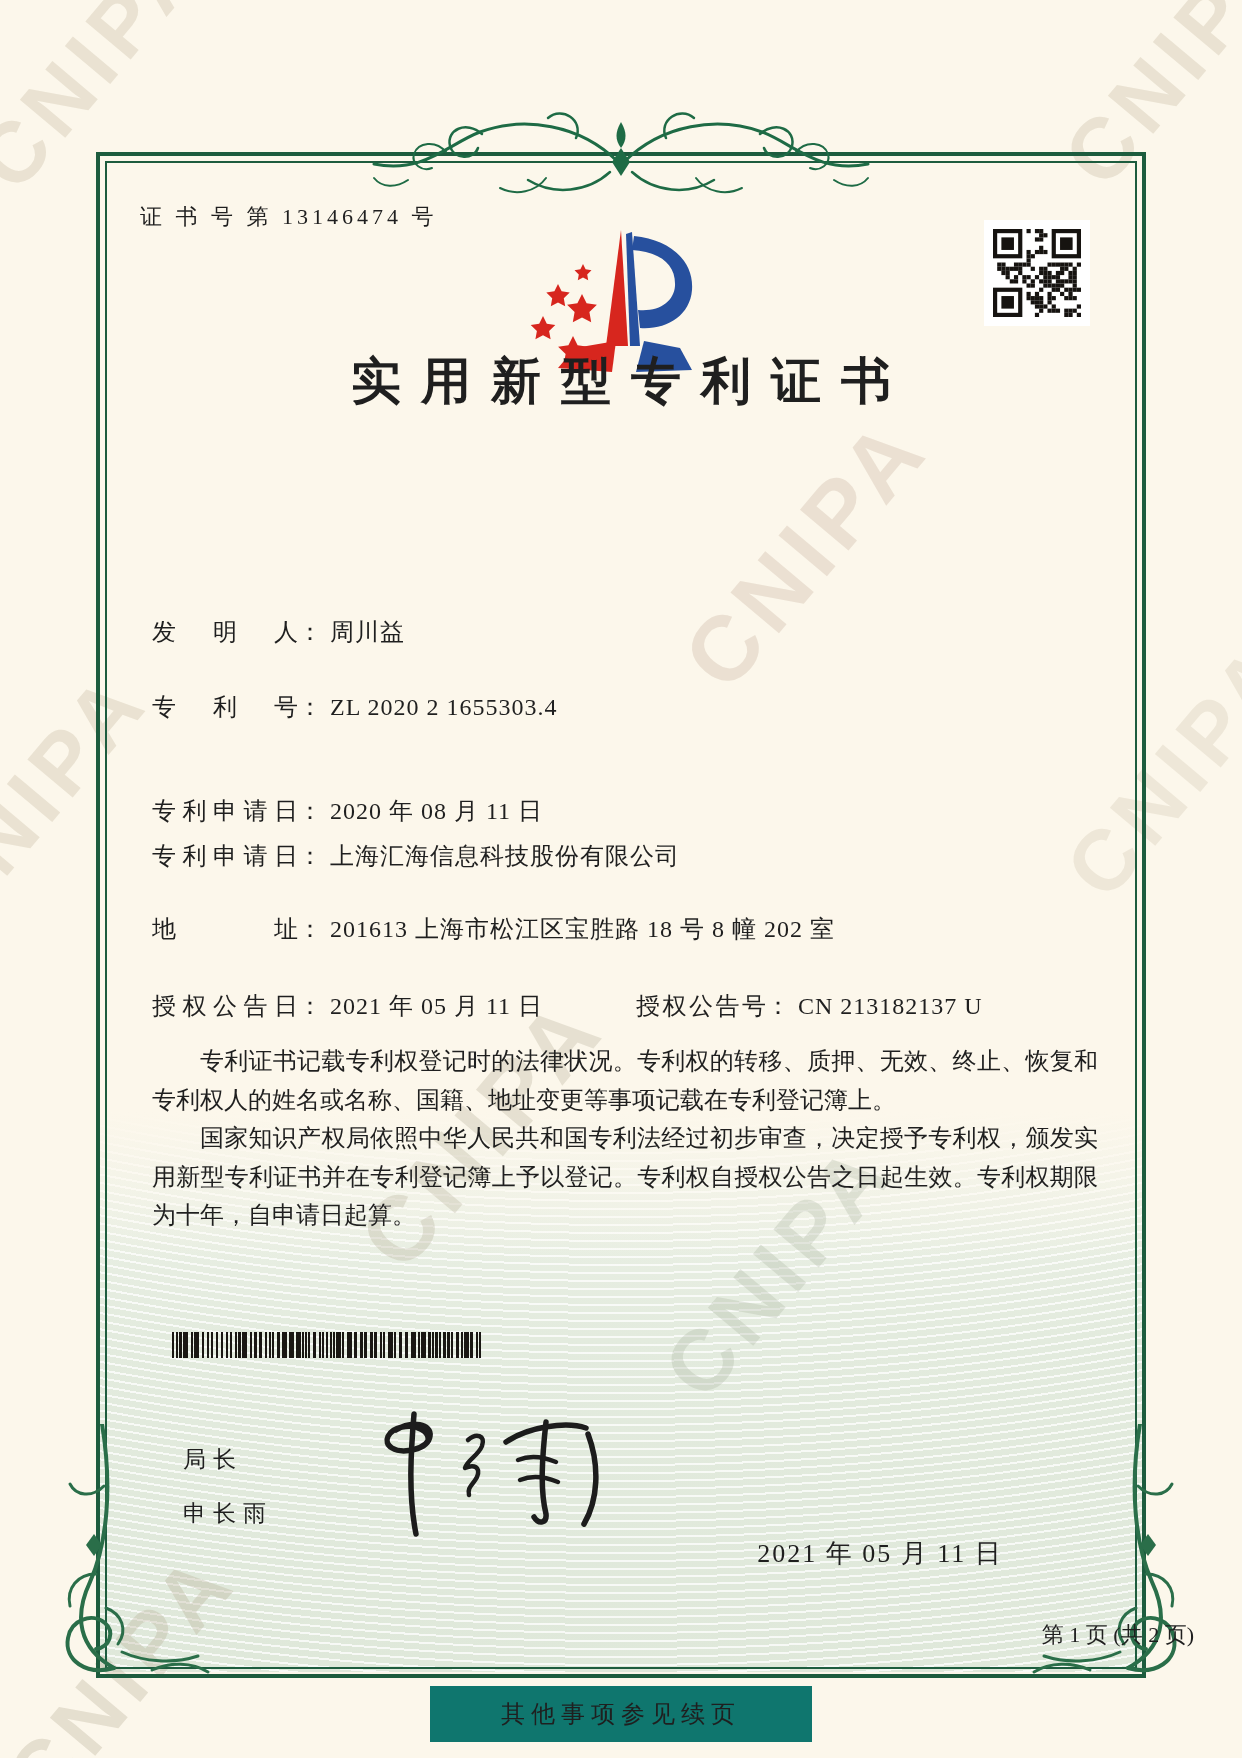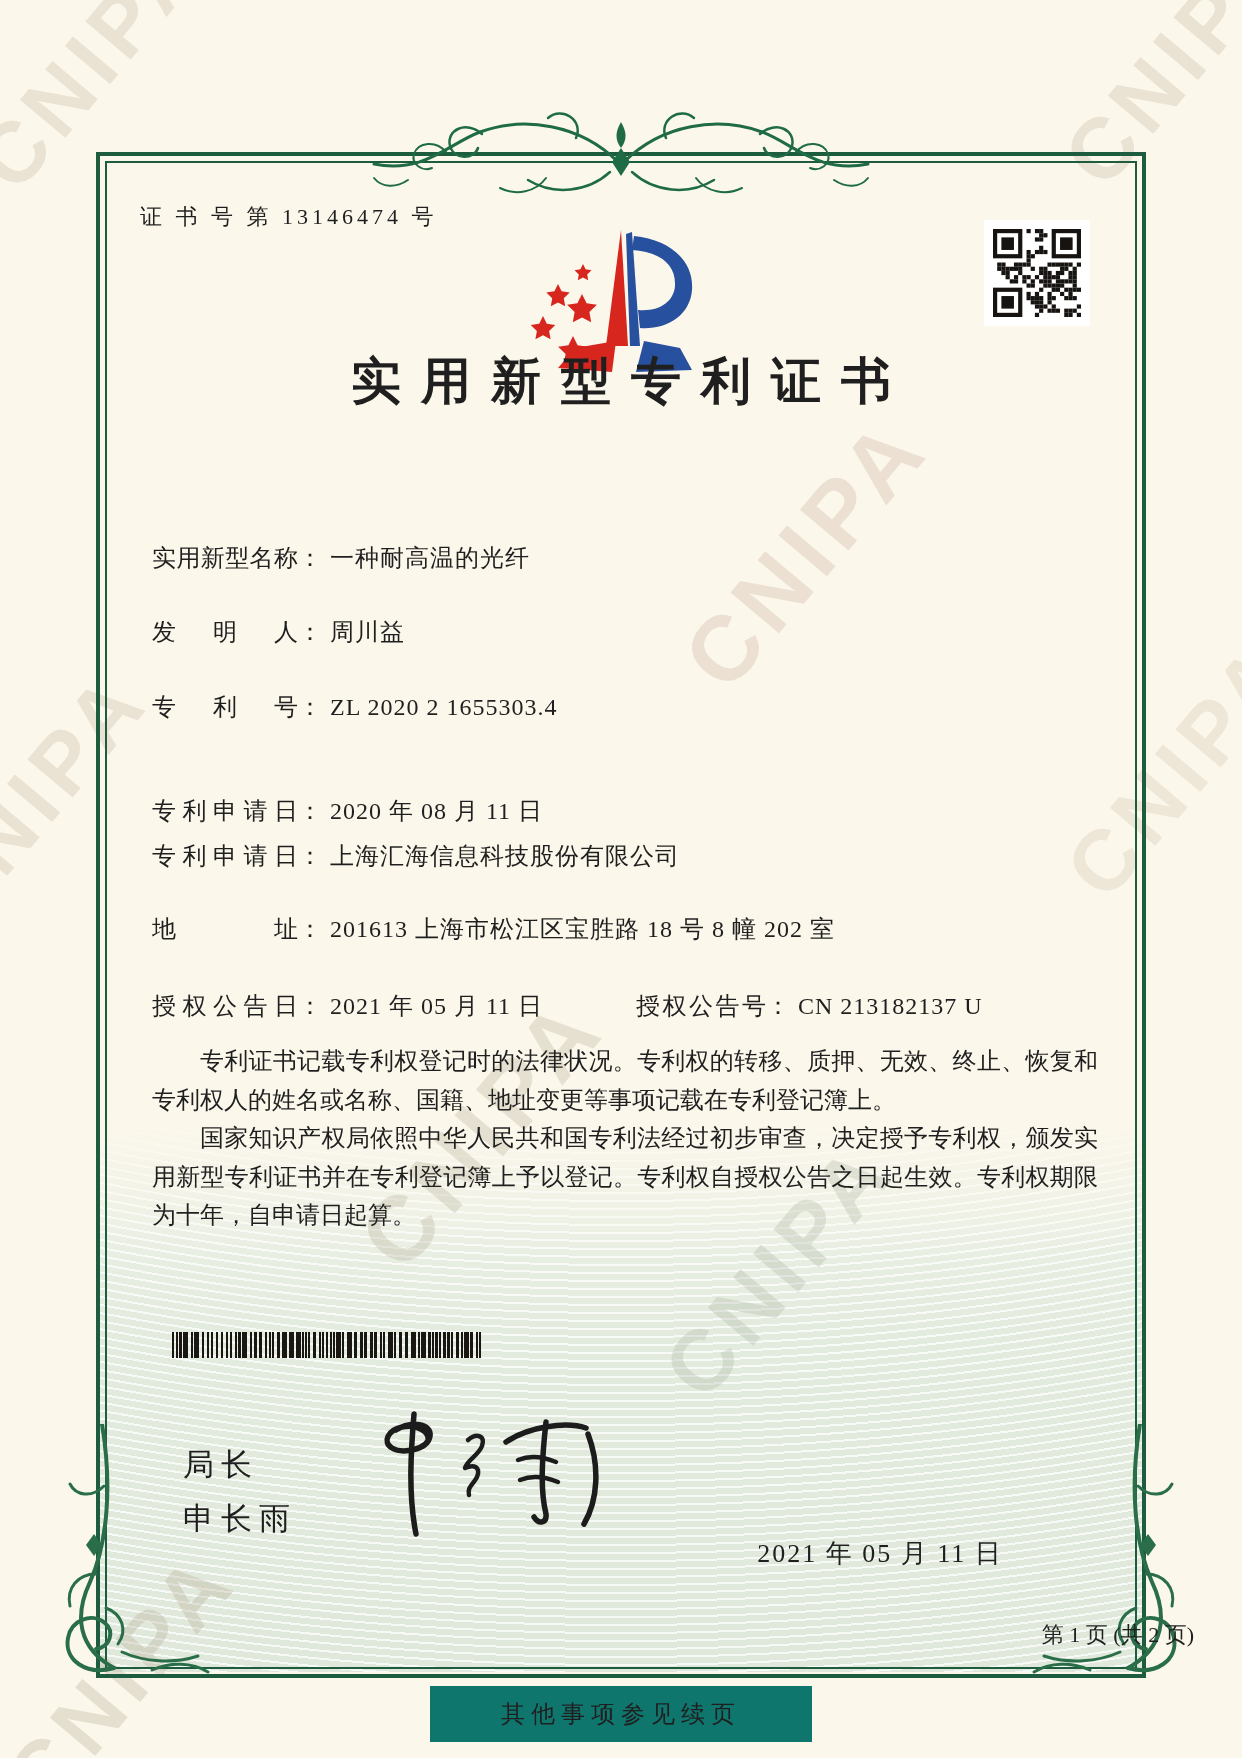--- a/index.html
+++ b/index.html
@@ -52,21 +52,21 @@
   .frow2 .flabel{width:130px;}
 
   
   .body-text{position:absolute;left:152px;top:1042px;width:946px;font-size:24px;
     line-height:38.5px;text-align:justify;z-index:5;}
   .body-text p{margin:0;text-indent:2em;}
 
   
   .barcode{position:absolute;left:172px;top:1332px;width:316px;height:26px;z-index:5;}
   .signer{position:absolute;left:183px;font-family:"Liberation Sans","DejaVu Sans",sans-serif;
-    font-size:31px;letter-spacing:7px;z-index:5;}
+    font-size:23px;letter-spacing:7px;z-index:5;}
   .signer.t{top:1444px;}
   .signer.n{top:1498px;}
   .signature{position:absolute;left:368px;top:1408px;z-index:5;}
   .issue-date{position:absolute;left:700px;top:1536px;width:360px;text-align:center;
     font-size:26px;letter-spacing:2px;z-index:5;}
   .page-info{position:absolute;left:0;right:48px;top:1620px;text-align:right;font-size:22px;z-index:5;}
   .cont-note{position:absolute;left:430px;top:1686px;width:382px;height:56px;background:#0f766e;
     z-index:5;display:flex;align-items:center;justify-content:center;font-size:24px;letter-spacing:6px;}
 </style>
 </head>
@@ -284,23 +284,20 @@
         <rect fill="#fff" x="62.85714285714286" y="4.190476190476191" width="20.952380952380953" height="20.952380952380953"></rect>
         <rect x="67.04761904761905" y="8.380952380952381" width="12.571428571428573" height="12.571428571428573"></rect>
         <rect x="0" y="58.66666666666667" width="29.333333333333336" height="29.333333333333336"></rect>
         <rect fill="#fff" x="4.190476190476191" y="62.85714285714286" width="20.952380952380953" height="20.952380952380953"></rect>
         <rect x="8.380952380952381" y="67.04761904761905" width="12.571428571428573" height="12.571428571428573"></rect>
       </svg>
   </div>
 
   <h1 class="title">实用新型专利证书</h1>
 
-  <div class="frow" style="top:542px">
-    <span class="flabel">实用新型名称</span><span class="fcolon">：</span><span class="fvalue">一种耐高温的光纤</span>
-  </div>
   <div class="frow" style="top:616px">
     <span class="flabel">发明人</span><span class="fcolon">：</span><span class="fvalue">周川益</span>
   </div>
   <div class="frow" style="top:691px">
     <span class="flabel">专利号</span><span class="fcolon">：</span><span class="fvalue">ZL 2020 2 1655303.4</span>
   </div>
   <div class="frow" style="top:795px">
     <span class="flabel">专利申请日</span><span class="fcolon">：</span><span class="fvalue">2020 年 08 月 11 日</span>
   </div>
   <div class="frow" style="top:840px">

